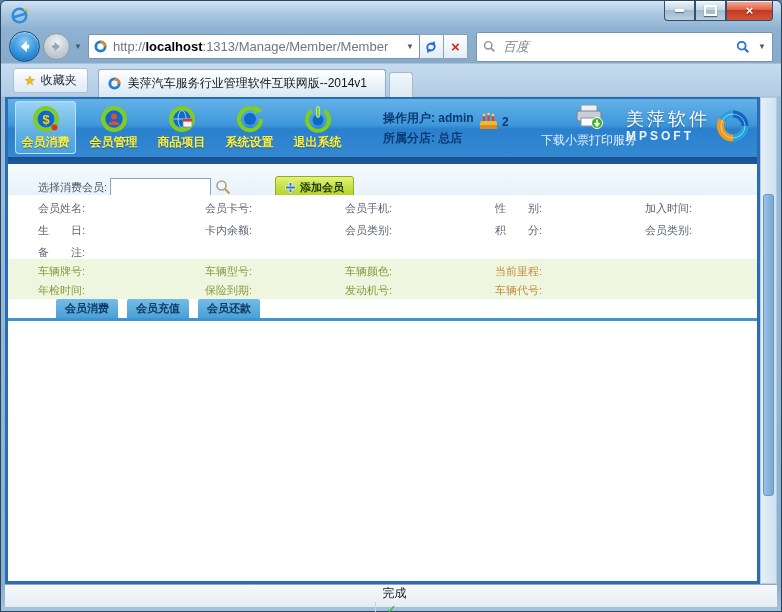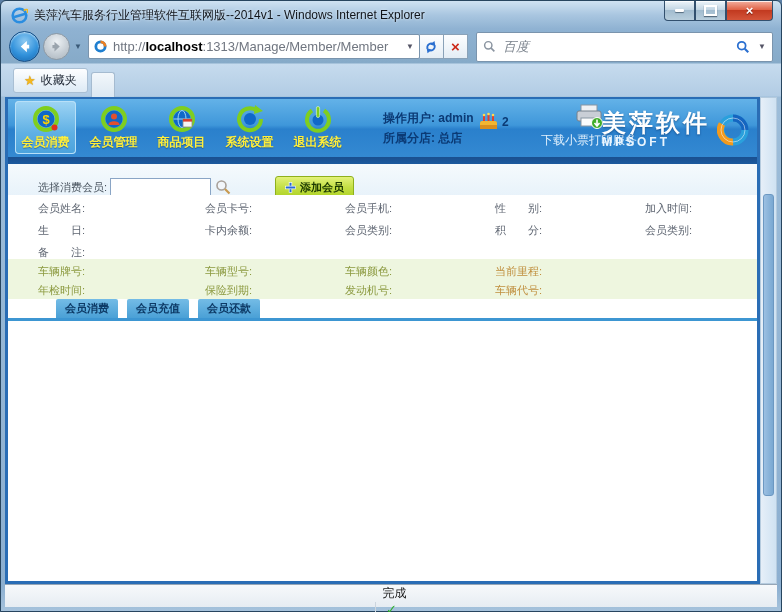--- a/index.html
+++ b/index.html
@@ -54,21 +54,21 @@
   .tb-item.selected{background:linear-gradient(#9ed4f4,#5fb0e4 60%,#4ba2dc);box-shadow:inset 0 0 0 1px #b8e0f8;}
   .tb-label{font-size:12px;font-weight:bold;color:#ffef3a;margin-top:1px;text-shadow:0 1px 1px rgba(0,40,90,.45);white-space:nowrap;}
   .tb-icon{width:28px;height:28px;}
   .op-block{position:absolute;left:375px;top:9px;font-size:12px;font-weight:bold;color:#0b3a75;line-height:20px;white-space:nowrap;}
   .cake-wrap{position:absolute;left:470px;top:13px;display:flex;align-items:center;gap:3px;}
   .cake-count{font-size:12px;font-weight:bold;color:#0b3a75;}
   .dl-block{position:absolute;left:515px;top:5px;width:132px;display:flex;flex-direction:column;align-items:center;cursor:pointer;}
   .dl-label{font-size:12px;color:#e2f1fd;margin-top:2px;white-space:nowrap;}
   .logo-block{position:absolute;right:8px;top:11px;display:flex;align-items:center;gap:7px;}
   .logo-texts{display:flex;flex-direction:column;align-items:flex-start;line-height:1.1;}
-  .logo-name{font-size:24px;font-weight:bold;color:#fff;letter-spacing:3px;text-shadow:0 1px 2px rgba(0,40,90,.5);}
+  .logo-name{font-size:18px;font-weight:normal;color:#fff;letter-spacing:3px;text-shadow:0 1px 2px rgba(0,40,90,.5);}
   .logo-sub{font-size:12px;font-weight:bold;color:#eaf5fe;letter-spacing:3px;}
   .darkstrip{position:absolute;top:58px;left:0;right:0;height:7px;background:linear-gradient(#1a4f90,#1c5a9e);}
   
   .selrow{position:absolute;top:65px;left:0;right:0;height:47px;background:linear-gradient(#f5fafd,#e2eff9);border-bottom:1px solid #c9dcec;display:flex;align-items:center;box-sizing:border-box;}
   .selrow-label{margin-left:30px;font-size:11px;color:#4a5560;}
   .selrow input{width:95px;height:17px;margin-left:3px;border:1px solid #8aa5c5;font-size:11px;padding:0 2px;font-family:inherit;}
   .mag-btn{margin-left:4px;width:16px;height:16px;cursor:pointer;}
   .add-btn{margin-left:44px;height:20px;padding:0 9px;display:flex;align-items:center;gap:4px;background:linear-gradient(#e3f27a,#c5e046 50%,#aed226);border:1px solid #8fb01d;border-radius:3px;font-size:11px;font-weight:bold;color:#1c3a00;cursor:pointer;}
   
   .minfo{position:absolute;top:96px;left:0;right:0;height:64px;background:#fff;}
@@ -99,21 +99,20 @@
 <body>
 
 <div class="win">
 
   <div class="titlebar">
     <svg class="ie-logo" viewBox="0 0 20 20">
       <circle cx="10" cy="10" r="8" fill="none" stroke="#2a8de0" stroke-width="3"></circle>
       <path d="M3 12 L17 8" stroke="#2a8de0" stroke-width="3" fill="none"></path>
       <path d="M15 4 C19 2 21 3 19 7" fill="none" stroke="#f0b820" stroke-width="2"></path>
     </svg>
-    <span class="title-text">美萍汽车服务行业管理软件互联网版--2014v1 - Windows Internet Explorer</span>
     <div class="win-controls">
       <div class="win-btn min">
           <span class="glyph-min"></span>
         </div>
       <div class="win-btn">
           <span class="glyph-max"></span>
         </div>
       <div class="win-btn close">
           <span class="glyph-close">×</span>
         </div>
@@ -162,20 +161,27 @@
         <line x1="10" y1="10" x2="14" y2="14" stroke="#2a6fd0" stroke-width="2.4"></line>
       </svg>
       <span class="search-drop">▼</span>
     </div>
   </div>
 
   <div class="favbar">
     <div class="fav-btn">
       <span class="star">★</span>
       <span>收藏夹</span>
+    </div>
+    <div class="page-tab">
+      <svg width="13" height="13" viewBox="0 0 14 14">
+        <circle cx="7" cy="7" r="5" fill="none" stroke="#1f7fd0" stroke-width="3"></circle>
+        <path d="M7 2 A5 5 0 0 1 12 7" fill="none" stroke="#f08020" stroke-width="3"></path>
+      </svg>
+      <span>美萍汽车服务行业管理软件互联网版--2014v1</span>
     </div>
     <div class="tab-stub"></div>
   </div>
 
   <div class="page">
     <div class="pagebody">
 
       <div class="tb">
         <div class="tb-items">
           <div class="tb-item selected">

